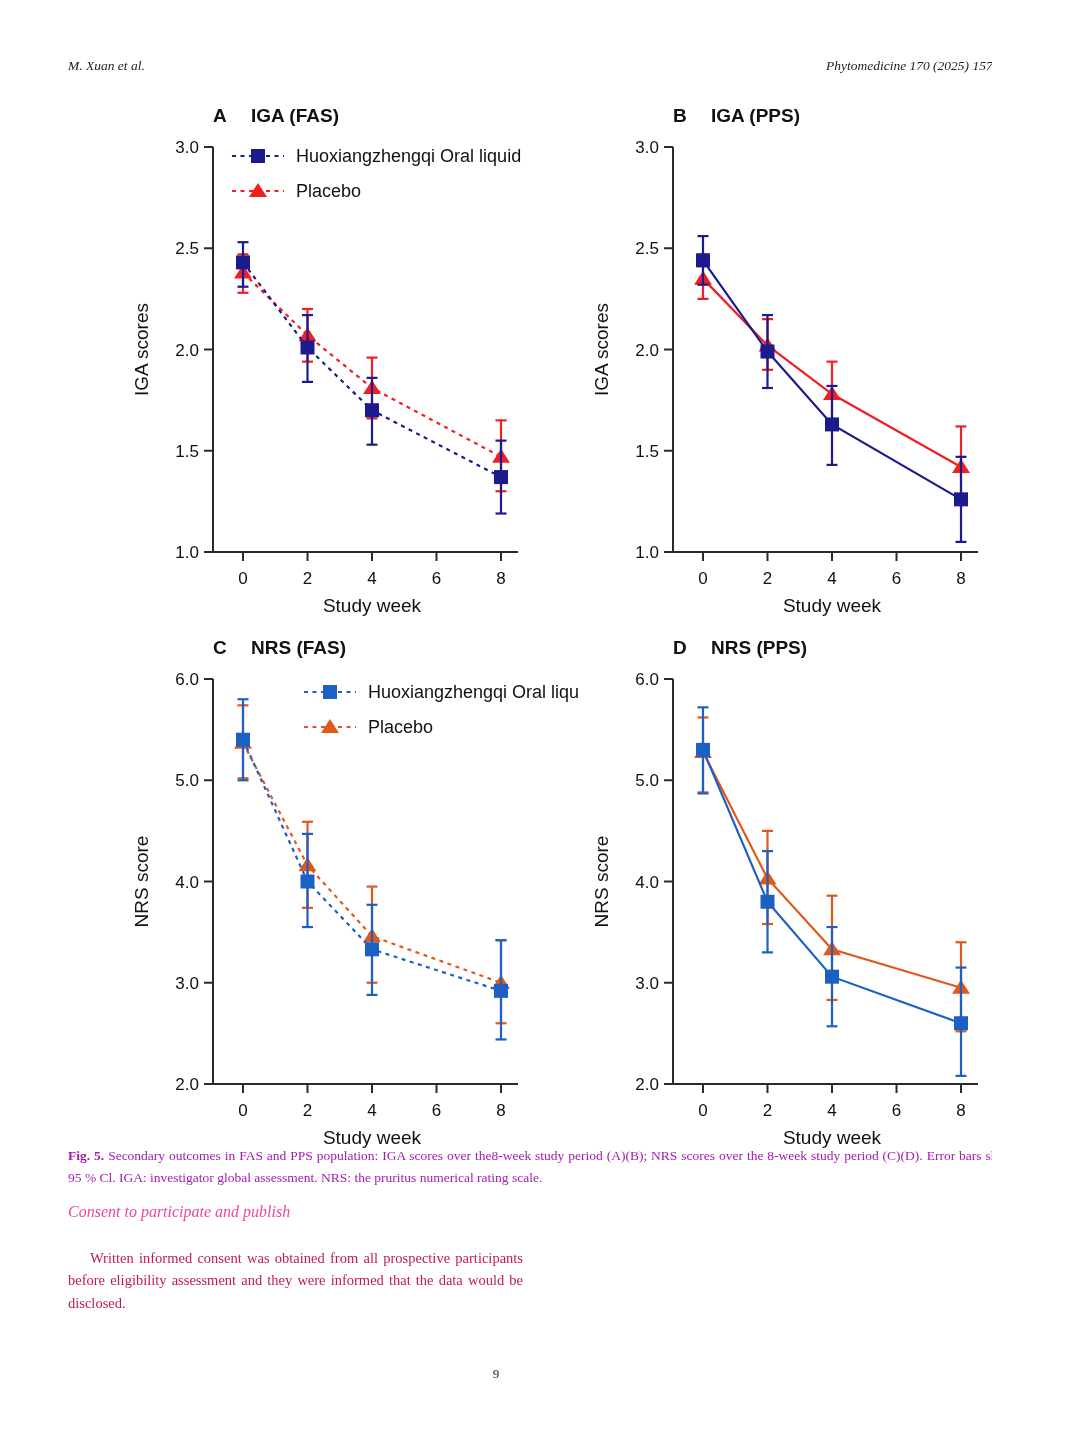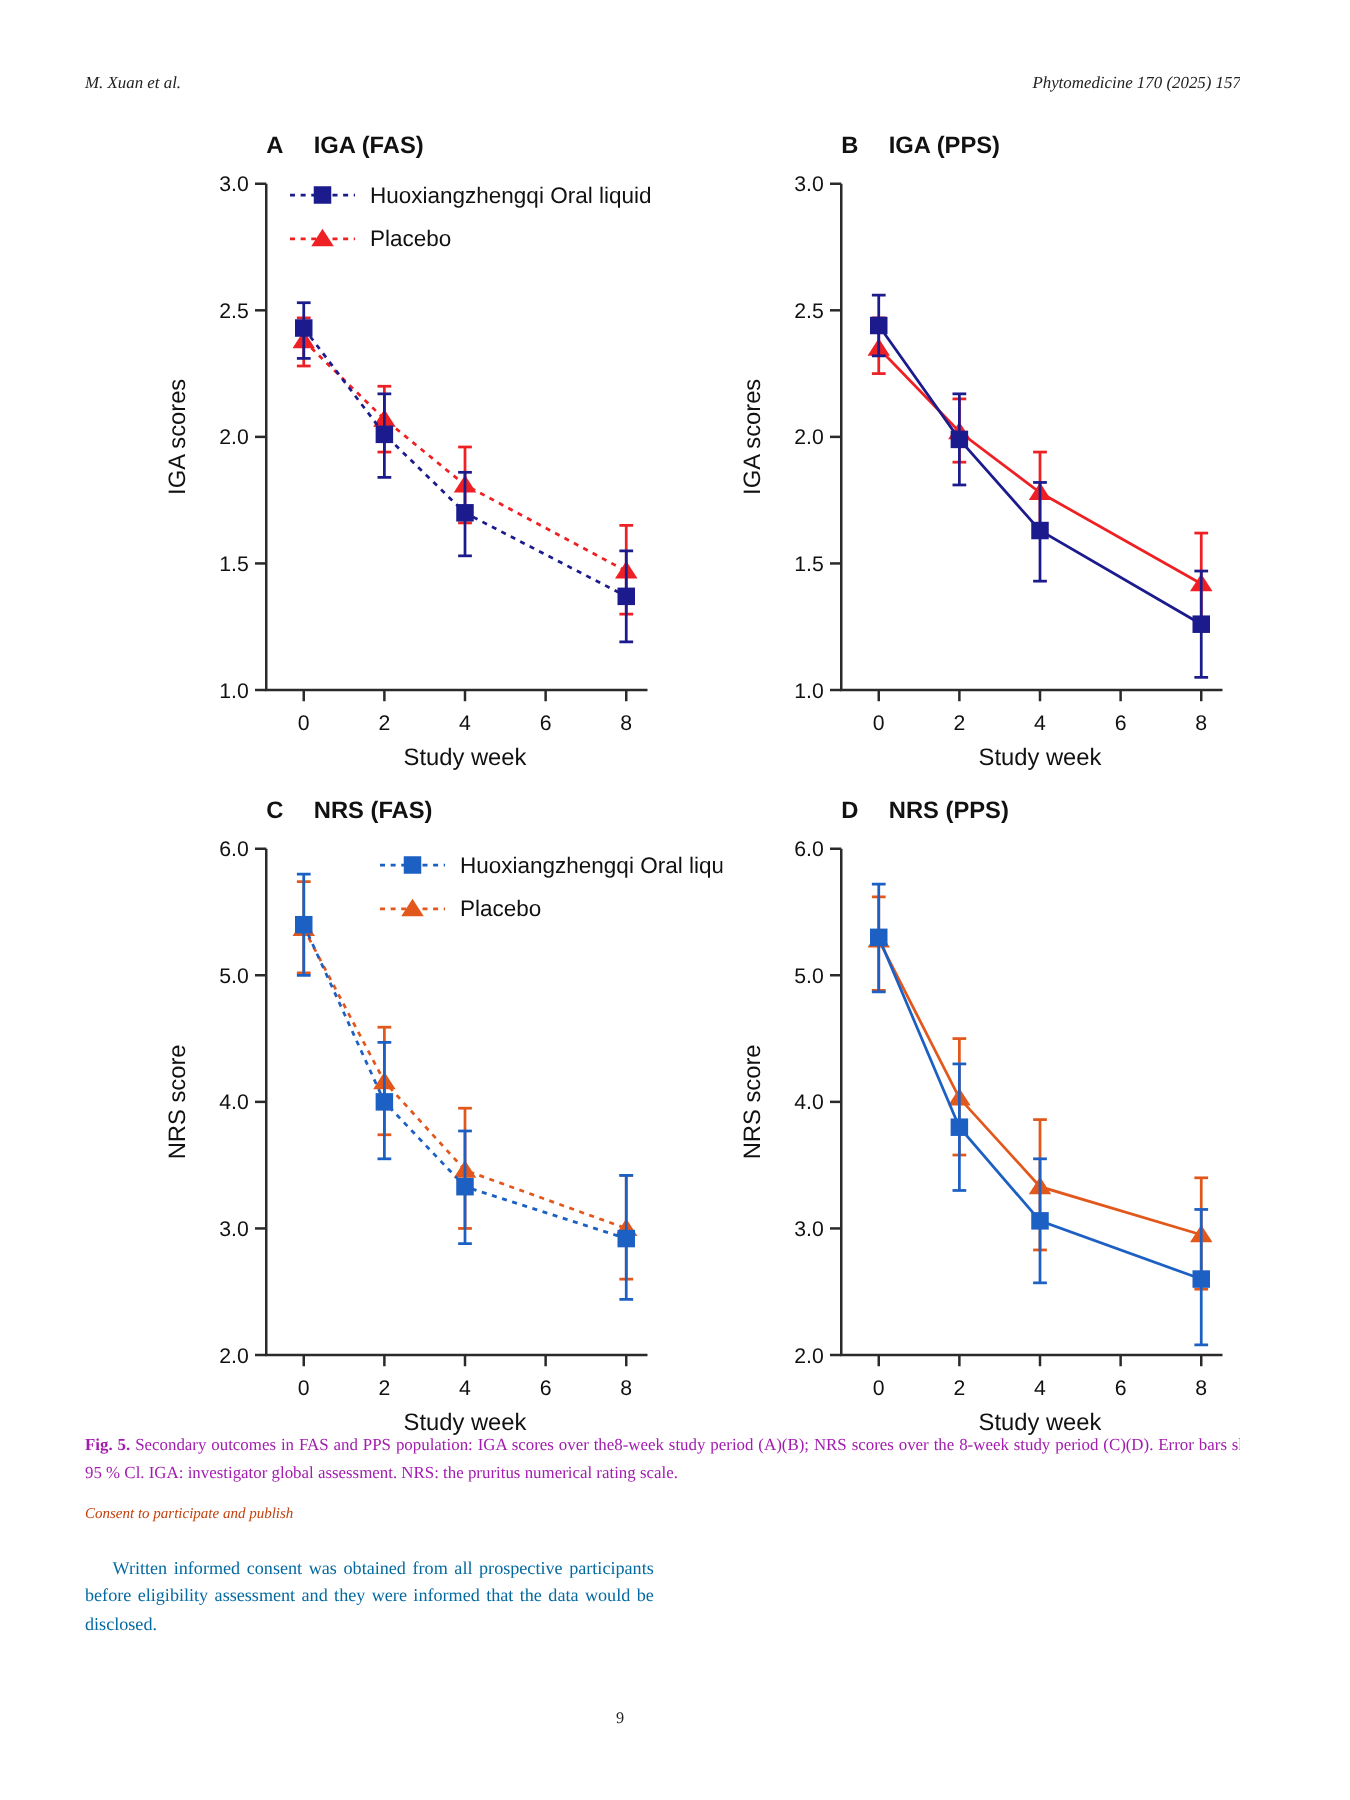--- a/index.html
+++ b/index.html
@@ -9,22 +9,22 @@
           justify-content:space-between;font-style:italic;font-size:13.5px;color:#222;}
   .figure-grid{position:absolute;top:92px;left:118px;width:920px;
                display:grid;grid-template-columns:460px 460px;grid-auto-rows:532px;}
   .chart-panel{width:460px;height:532px;}
   svg text{font-family:"Liberation Sans",sans-serif;}
   .caption{position:absolute;top:1145px;left:68px;width:946px;margin:0;
            font-size:13.5px;line-height:1.62;text-align:justify;color:#a21caf;}
   .caption b{font-weight:bold;}
   .cols{position:absolute;top:1203px;left:68px;width:946px;display:grid;
         grid-template-columns:1fr 1fr;column-gap:36px;}
-  .sec-h{margin:0 0 26px 0;font-size:12px;font-weight:normal;font-style:italic;color:#c2410c;}
-  .body-p{margin:0;font-size:14.5px;line-height:1.55;text-align:justify;text-indent:22px;color:#0369a1;}
+  .sec-h{margin:0 0 26px 0;font-size:16px;font-weight:normal;font-style:italic;color:#ec4899;}
+  .body-p{margin:0;font-size:14.5px;line-height:1.55;text-align:justify;text-indent:22px;color:#be185d;}
   .pageno{position:absolute;top:1366px;left:0;width:100%;text-align:center;
           font-size:13px;color:#222;}
 </style>
 </head>
 <body>
 
 <div class="page">
 
   <div class="header">
     <span>M. Xuan et al.</span>

